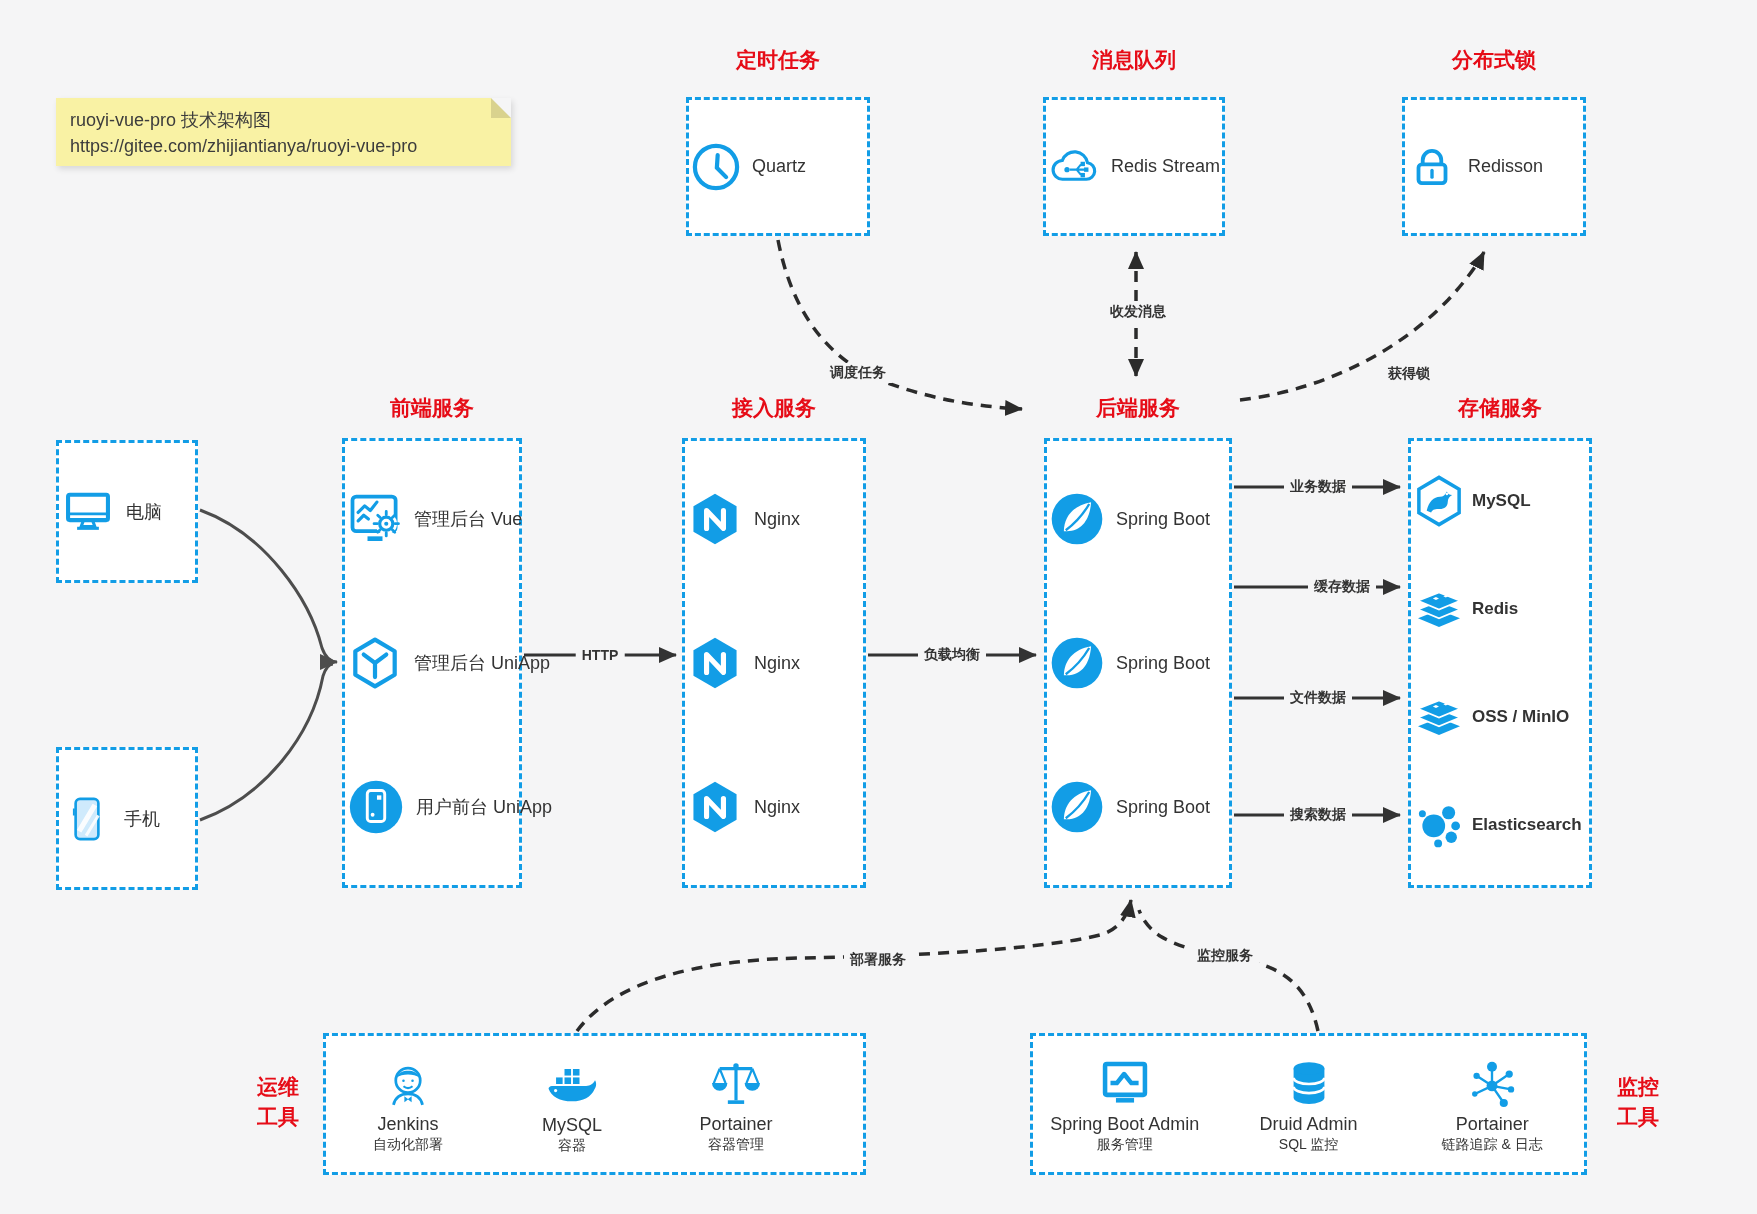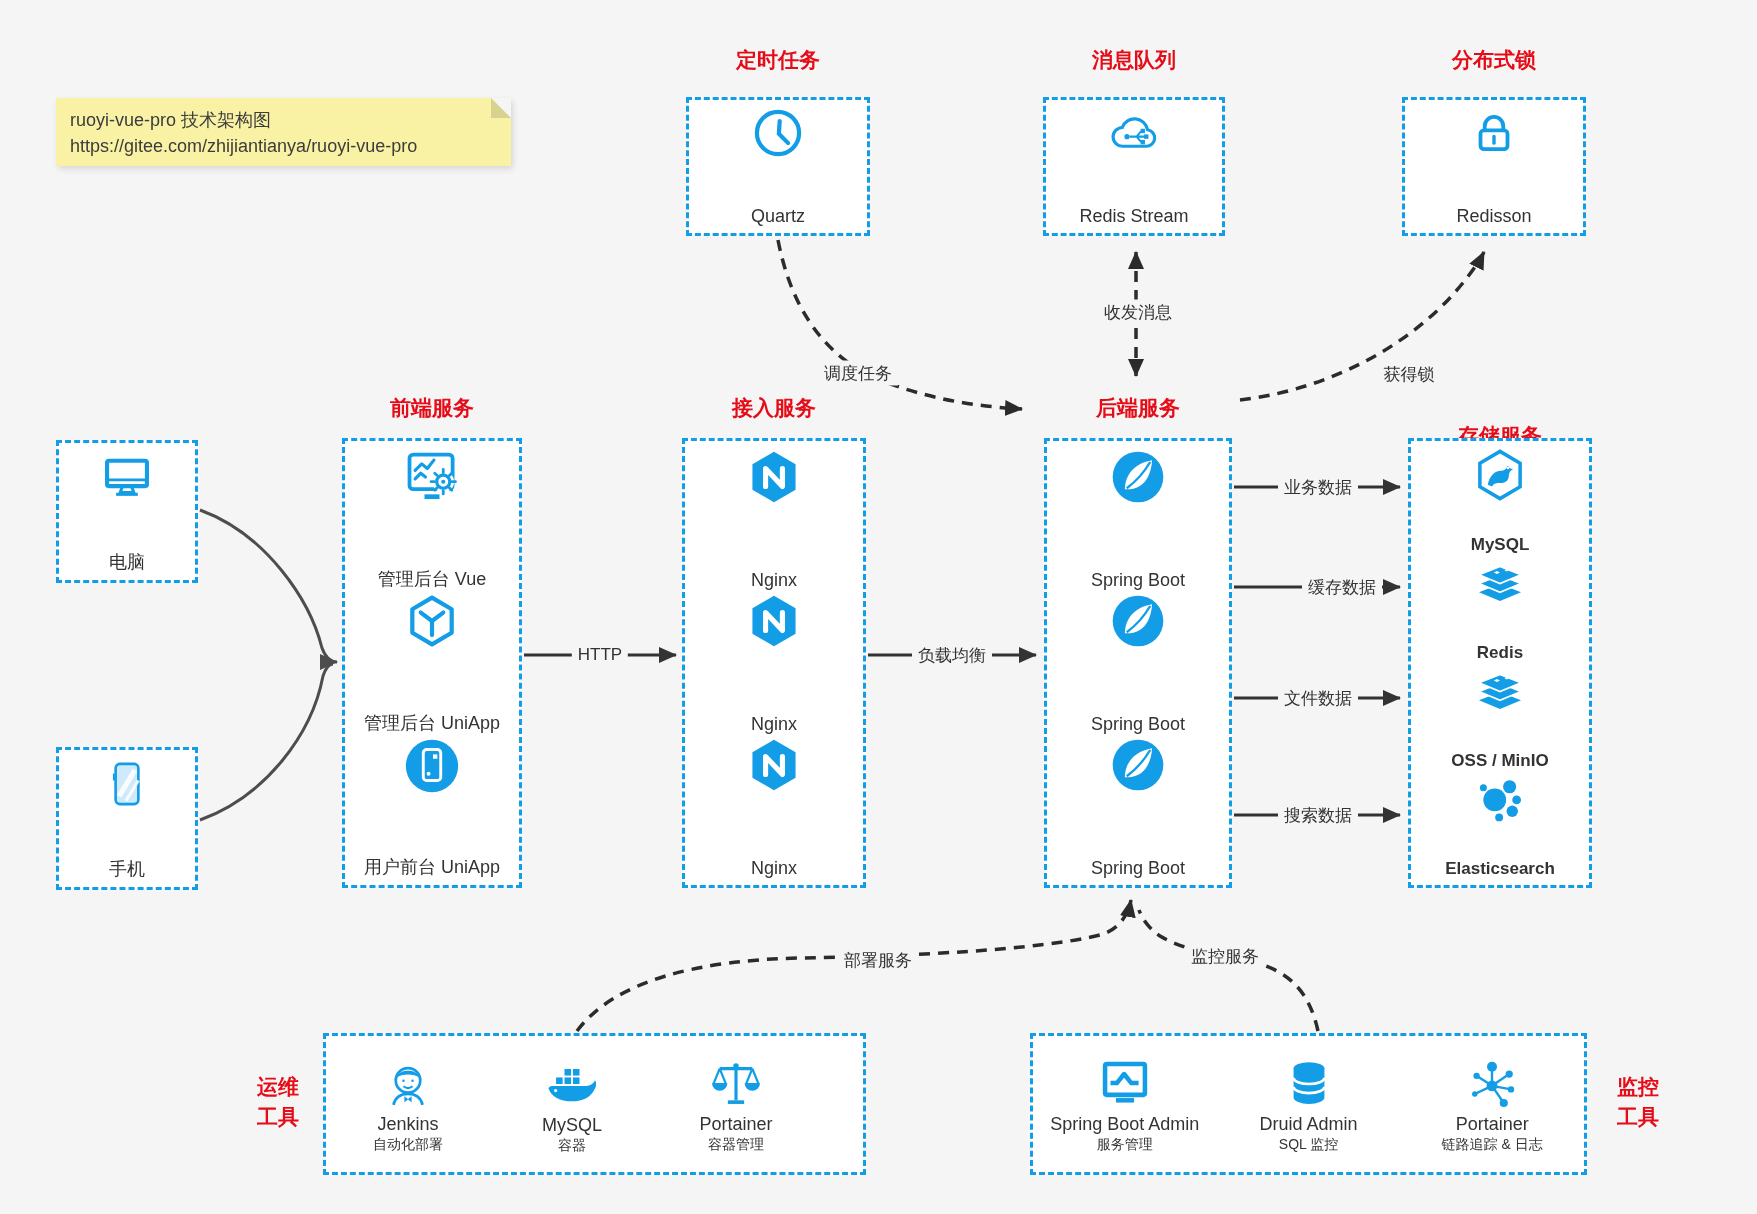--- a/index.html
+++ b/index.html
@@ -7,34 +7,34 @@
     --note-bg:#f9f2a4; --text:#333333; --wire-gray:#4d4d4d; --wire-dark:#333333; --wire-dashed:#2b2b2b;
   }
   html,body{margin:0;padding:0;background:var(--page-bg);}
   .canvas{position:relative;width:1757px;height:1214px;background:var(--page-bg);
     font-family:"Liberation Sans","DejaVu Sans",sans-serif;color:var(--text);overflow:hidden;}
   #wires{position:absolute;left:0;top:0;z-index:1;}
   .panel{position:absolute;background:var(--panel-bg);border:3px dashed var(--accent);
     box-sizing:border-box;z-index:2;}
   .col-panel{display:flex;flex-direction:column;padding:6px 0;}
   .row-panel{display:flex;flex-direction:row;align-items:stretch;}
-  .node{flex:1;display:flex;flex-direction:column;align-items:center;justify-content:space-between;gap:9px;min-width:0;}
+  .node{flex:1;display:flex;flex-direction:row;align-items:center;justify-content:flex-start;gap:9px;min-width:0;}
   .node .label{font-size:18px;color:var(--text);white-space:nowrap;}
   .storage .node{gap:5px;font-weight:bold;}
   .storage .node .label{font-size:17px;}
   .bnode{flex:1;display:flex;flex-direction:column;align-items:center;justify-content:center;gap:1px;}
   .bnode .bname{font-size:18px;color:var(--text);white-space:nowrap;}
   .bnode .bdesc{font-size:14px;color:var(--text);white-space:nowrap;}
   .icon{display:flex;align-items:center;justify-content:center;color:var(--accent);}
   .group-title{position:absolute;color:var(--title-red);font-weight:bold;font-size:21px;
     text-align:center;z-index:2;white-space:nowrap;}
   .side-title{position:absolute;color:var(--title-red);font-weight:bold;font-size:21px;
     line-height:30px;text-align:center;z-index:2;}
-  .edge-label{position:absolute;transform:translate(-50%,-50%);font-size:17px;color:var(--text);
-    background:var(--page-bg);padding:1px 6px;white-space:nowrap;z-index:3;}
+  .edge-label{position:absolute;transform:translate(-50%,-50%);font-size:14px;color:var(--text);
+    background:var(--page-bg);padding:1px 6px;white-space:nowrap;z-index:3;font-weight:bold;}
   .edge-label.plain{background:transparent;}
   .note{position:absolute;left:56px;top:98px;width:455px;height:68px;background:var(--note-bg);
     box-sizing:border-box;padding:9px 14px;font-size:18px;line-height:26px;color:#3c3c3c;
     box-shadow:2px 3px 6px rgba(0,0,0,.12);z-index:2;}
   .note-fold{position:absolute;top:0;right:0;width:0;height:0;
     border-top:20px solid var(--page-bg);border-left:20px solid #d9d28e;}
 </style>
 </head>
 <body>
 
@@ -250,21 +250,21 @@
         <svg viewBox="0 0 64 64" width="60" height="60">
             <circle cx="32" cy="32" r="27" fill="currentColor"></circle>
             <path d="M18 45 C18 30 28 17 47 14 C46 31 38 45 21 45 Z" fill="#ffffff"></path>
             <path d="M20 44 C28 38 38 28 45 16" stroke="currentColor" stroke-width="2.5" fill="none"></path>
           </svg>
       </span>
       <span class="label">Spring Boot</span>
     </div>
   </div>
 
-  <div class="group-title" style="left:1408px;top:394px;width:184px;margin-top:28px;">存储服务</div>
+  <div class="group-title" style="left:1408px;top:394px;width:184px;">存储服务</div>
   <div class="panel col-panel storage" style="left:1408px;top:438px;width:184px;height:450px;">
     <div class="node">
       <span class="icon">
         <svg viewBox="0 0 64 64" width="56" height="56">
             <path d="M32 5 L55 18.5 V45.5 L32 59 L9 45.5 V18.5 Z" fill="none" stroke="currentColor" stroke-width="4"></path>
             <path d="M18 43 c2 -10 8 -16 15 -16 c4 0 6 -2 8 -6 c1 3 3 4 6 4 c-3 2 -5 4 -5 8 c0 5 -4 8 -9 8 c-5 0 -8 0 -10 4 z" fill="currentColor"></path>
             <circle cx="41" cy="24" r="1.4" fill="#ffffff"></circle>
           </svg>
       </span>
       <span class="label">MySQL</span>

